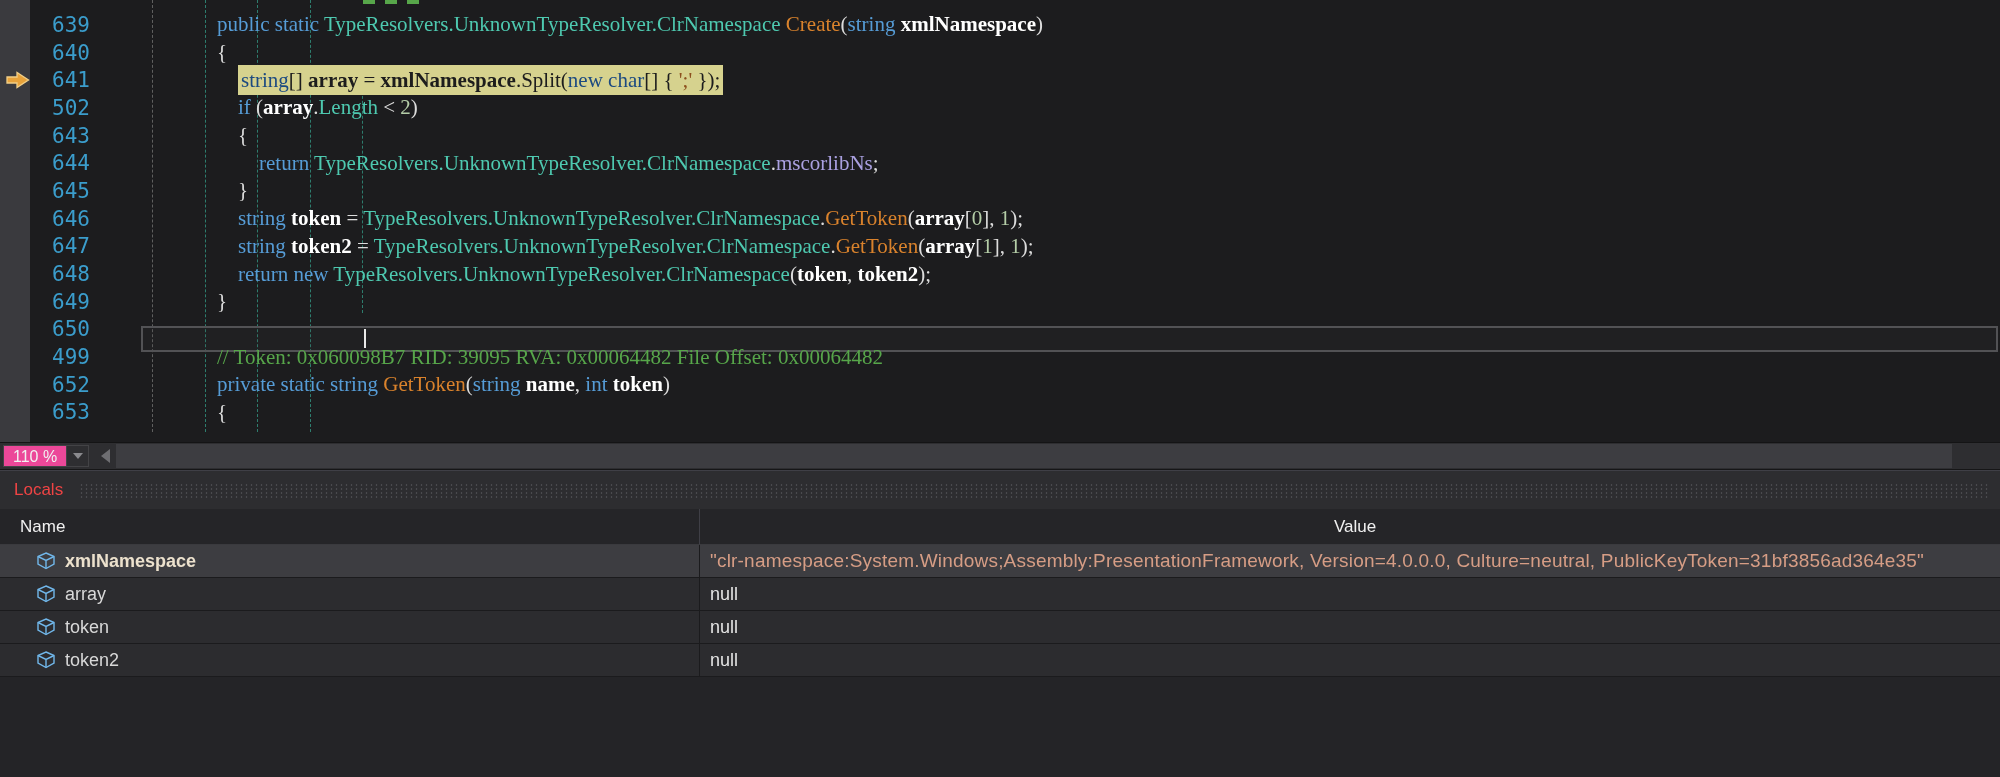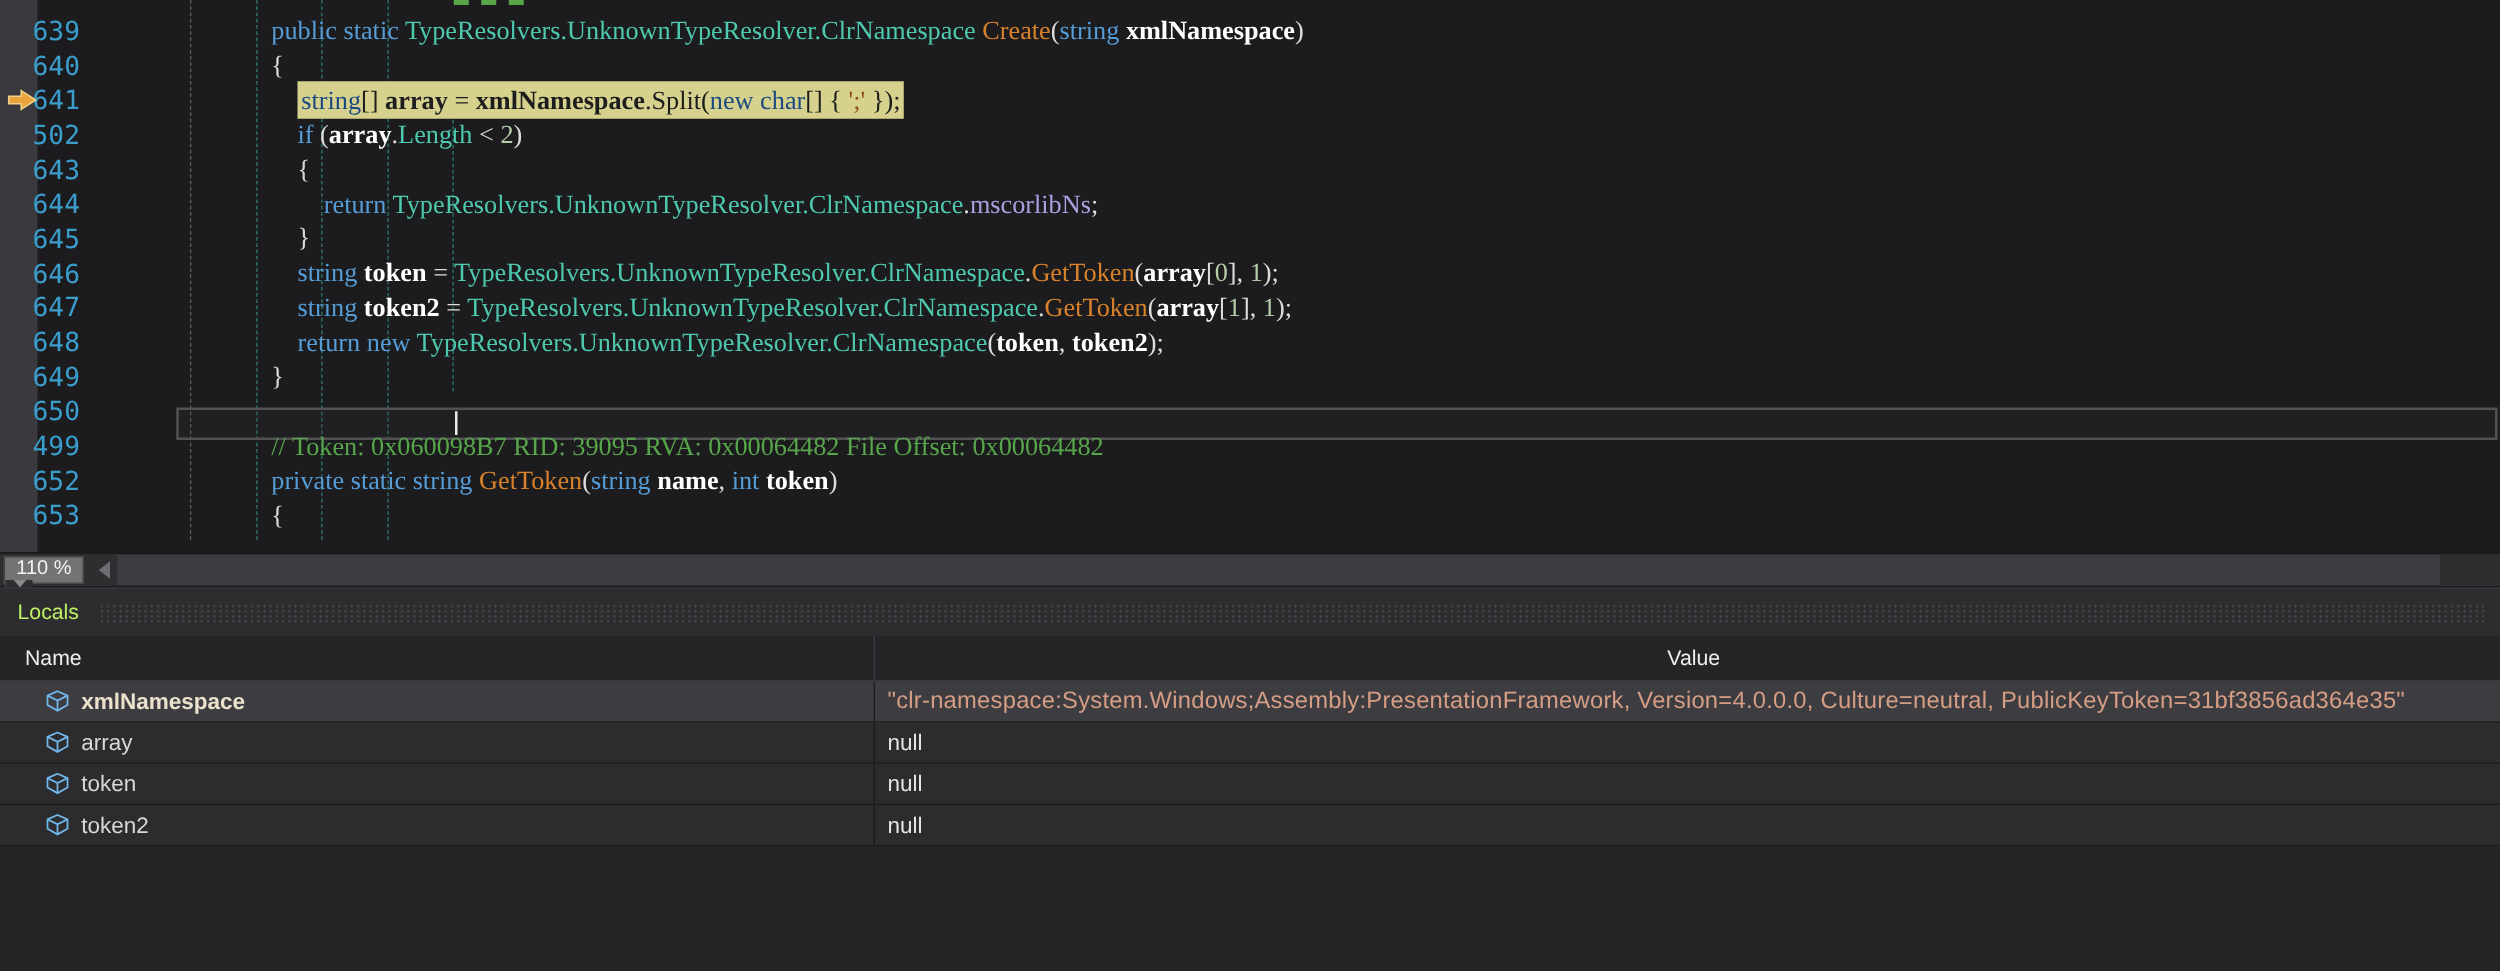--- a/index.html
+++ b/index.html
@@ -8,51 +8,51 @@
   
   .editor{position:absolute;left:0;top:0;width:2000px;height:442px;background:#1c1c1e;overflow:hidden;
           font-family:"DejaVu Sans Mono",monospace;font-size:21px;}
   .margin-strip{position:absolute;left:0;top:0;width:30px;height:442px;background:#3a3a3e;}
   .guide{position:absolute;top:0;height:432px;width:0;border-left:1px dashed #2e7d6e;}
   .guide.gray{border-left-color:#5f5f5f;}
   .clipped-comment-fragment{position:absolute;left:363px;top:0;width:12px;height:4px;background:#57a64a;
           box-shadow:22px 0 0 #57a64a,44px 0 0 #57a64a;}
   .code-lines{position:absolute;left:0;top:11px;right:0;}
   .code-line{display:flex;height:27.7px;align-items:center;white-space:pre;}
-  .ln{display:inline-block;width:90px;text-align:center;color:#3b9dcc;flex:0 0 auto;}
+  .ln{display:inline-block;width:90px;text-align:right;color:#3b9dcc;flex:0 0 auto;}
   .code-text{margin-left:22px;white-space:pre;color:#dcdcdc;font-family:Liberation Serif, serif;}
   .seg-kw{color:#569cd6}.seg-ty{color:#4ec9b0}.seg-me{color:#d9822c}
   .seg-id{color:#ffffff;font-weight:bold}.seg-num{color:#b5cea8}
   .seg-cm{color:#57a64a}.seg-pl{color:#dcdcdc}.seg-fld{color:#aaa0e0}.seg-prop{color:#4ec9b0}
   .seg-kwd{color:#1c4a80}.seg-idd{color:#1d1d1d;font-weight:bold}.seg-pld{color:#1d1d1d}
   .seg-strd{color:#8c4f1d}
   .hl-band{background:#d6d28e;padding:3px 3px;}
   .exec-arrow{position:absolute;left:5px;top:71px;}
   .current-line-box{position:absolute;left:141px;right:2px;top:326px;height:22px;
           border:2px solid #525255;background:rgba(60,60,62,0.15);}
   .caret{position:absolute;left:364px;top:329px;width:2px;height:19px;background:#e8e8e8;}
   
   .statusbar{position:absolute;left:0;top:442px;width:2000px;height:26px;background:#2e2e31;
           border-top:1px solid #141415;display:flex;align-items:center;}
-  .zoom-combo{display:flex;align-items:flex-start;height:20px;margin-left:3px;
-          border:1px solid #434346;background:#737373;flex-direction:column;}
+  .zoom-combo{display:flex;align-items:flex-end;height:20px;margin-left:3px;
+          border:1px solid #434346;background:#ec4899;}
   .zoom-text{padding:0 9px;font-size:16px;color:#f1f1f1;min-width:44px;}
   .zoom-dd{width:21px;height:20px;border-left:1px solid #434346;background:#2e2e31;
           display:flex;align-items:center;justify-content:center;}
   .tri-down{width:0;height:0;border-left:5px solid transparent;border-right:5px solid transparent;
           border-top:6px solid #8a8a8e;}
   .hscroll{flex:1;display:flex;align-items:center;height:100%;}
   .tri-left{width:0;height:0;border-top:7px solid transparent;border-bottom:7px solid transparent;
           border-right:9px solid #6e6e72;margin-left:12px;}
   .hthumb{margin-left:6px;height:24px;background:#3d3d41;width:calc(100% - 75px);}
   
   .locals-panel{position:absolute;left:0;top:470px;width:2000px;bottom:0;background:#242427;
           border-top:1px solid #3f3f46;}
   .panel-title{height:38px;background:#2d2d30;display:flex;align-items:center;padding-left:14px;}
-  .panel-title-text{color:#bef264;font-size:17px;text-align:center;}
+  .panel-title-text{color:#ef4444;font-size:17px;text-align:center;}
   .grip{flex:1;margin:0 12px 0 16px;height:15px;
           background-image:radial-gradient(#4a4a4e 1px,transparent 1.2px);background-size:5px 4px;}
   .grid-header{height:35px;display:flex;background:#252528;border-bottom:1px solid #3a3a3e;
           color:#f0f0f0;font-size:17px;}
   .col-h{display:flex;align-items:center;}
   .col-h.name{width:700px;padding-left:20px;border-right:1px solid #3f3f46;box-sizing:border-box;}
   .col-h.value{flex:1;padding-left:10px;justify-content:center;}
   .var-row{height:32px;display:flex;background:#2c2c2f;border-bottom:1px solid #1b1b1d;font-size:18px;}
   .var-row.emph{background:#3d3d41;}
   .cell-name{width:700px;box-sizing:border-box;border-right:1px solid #1b1b1d;

